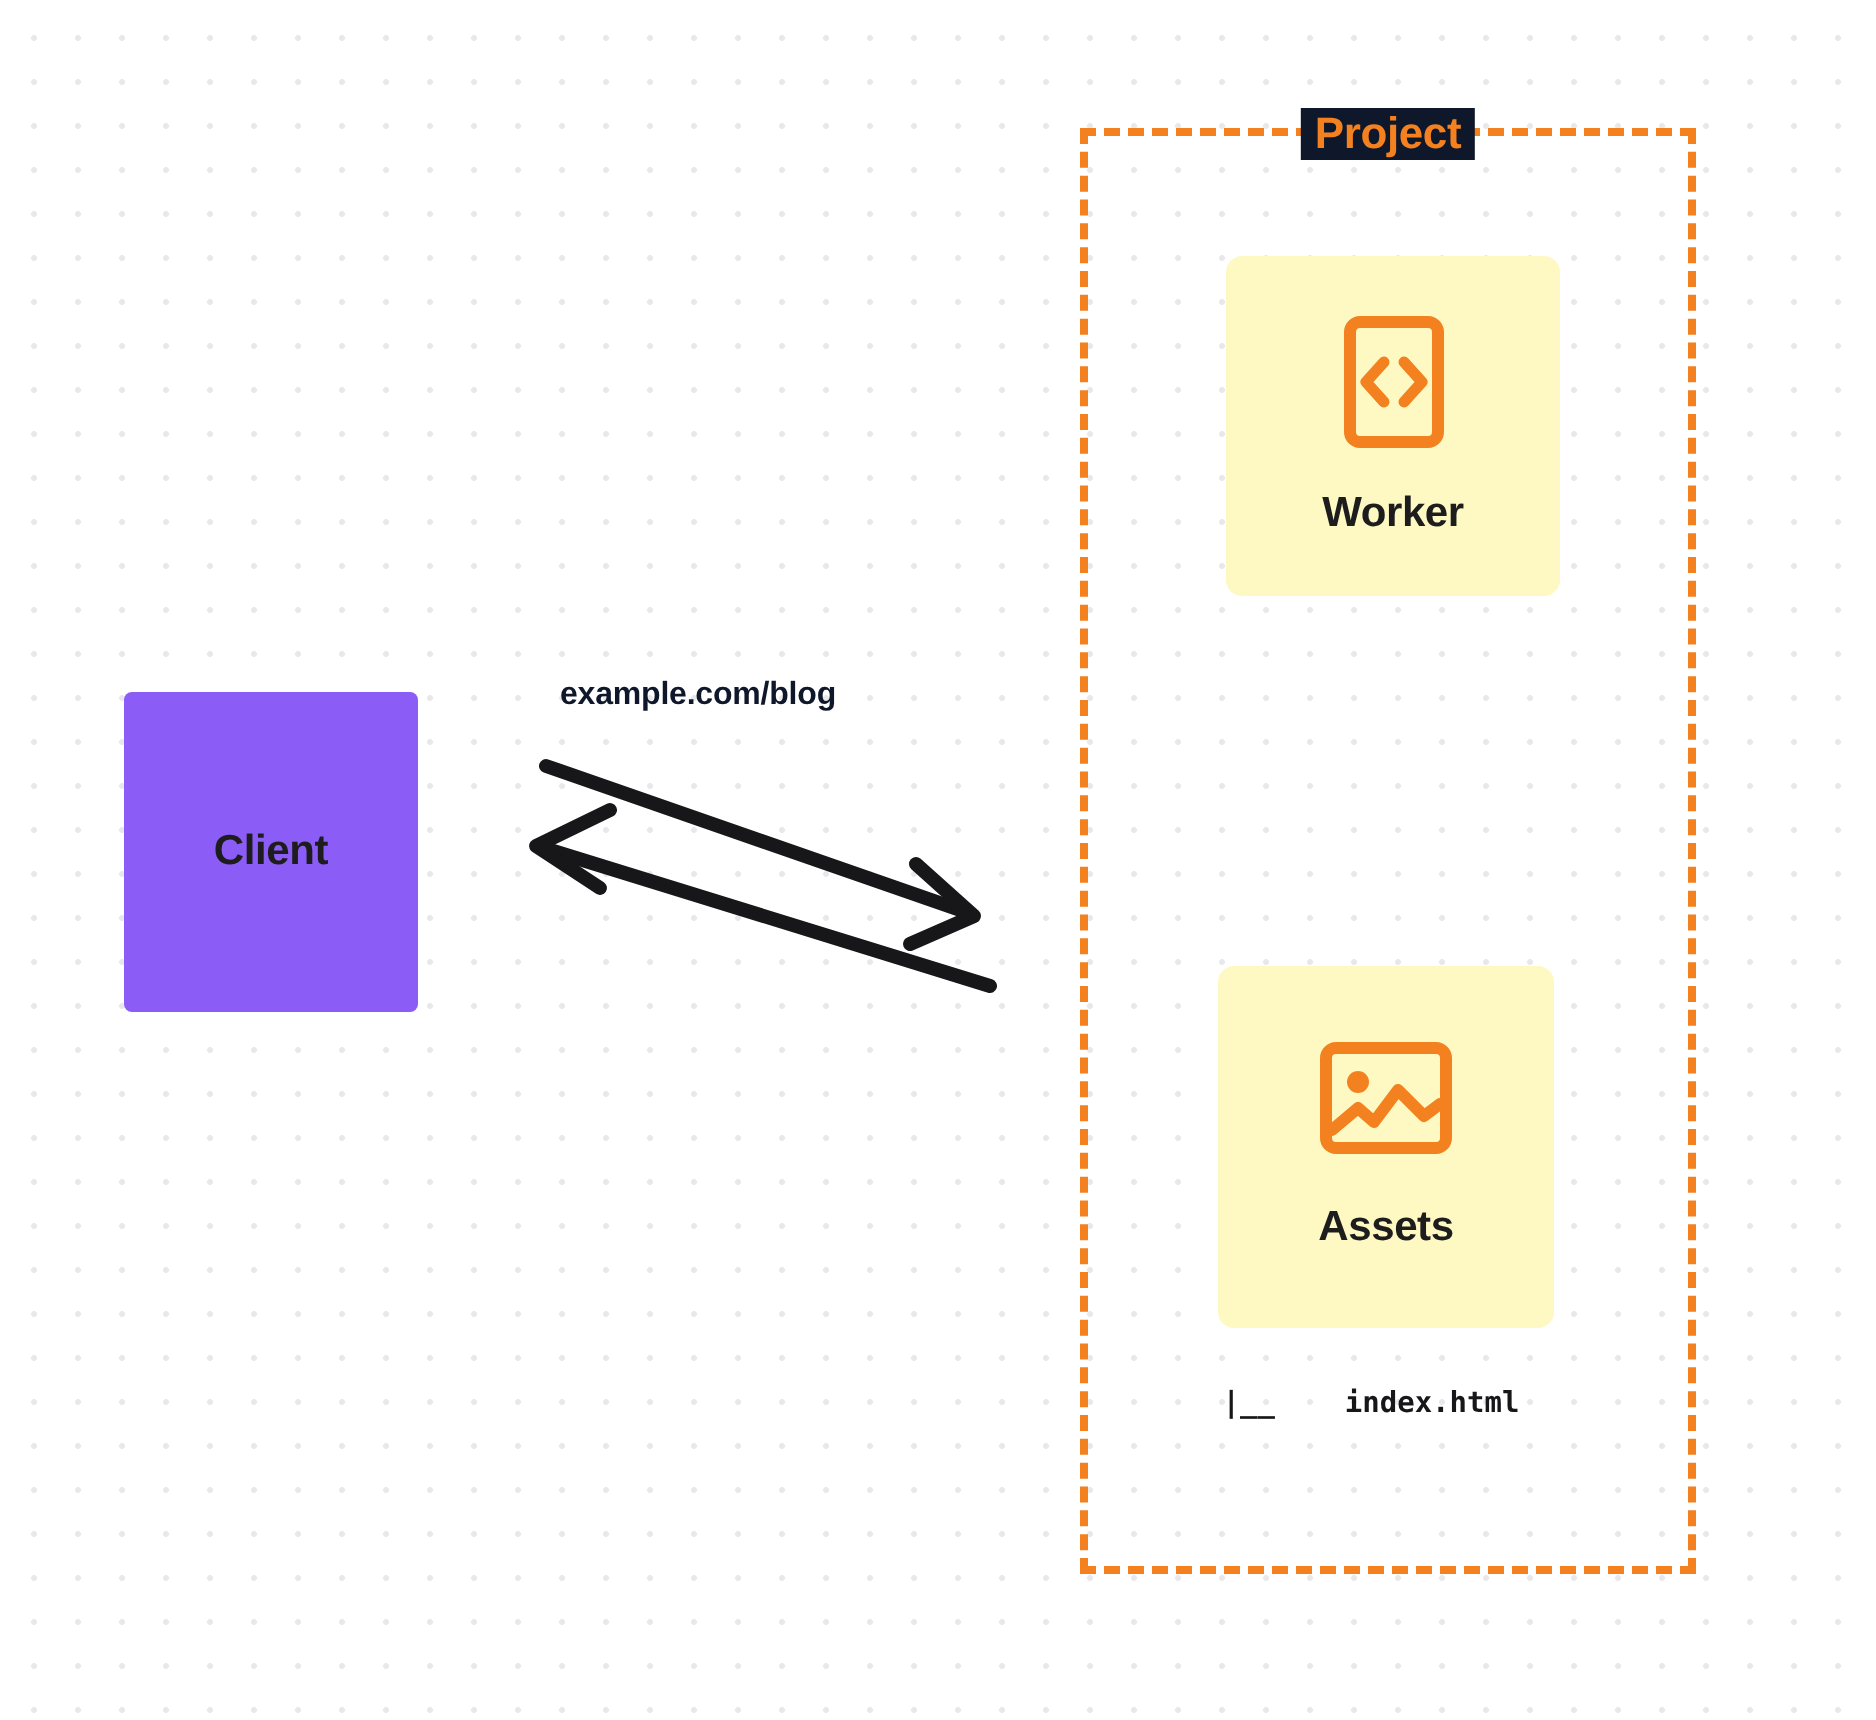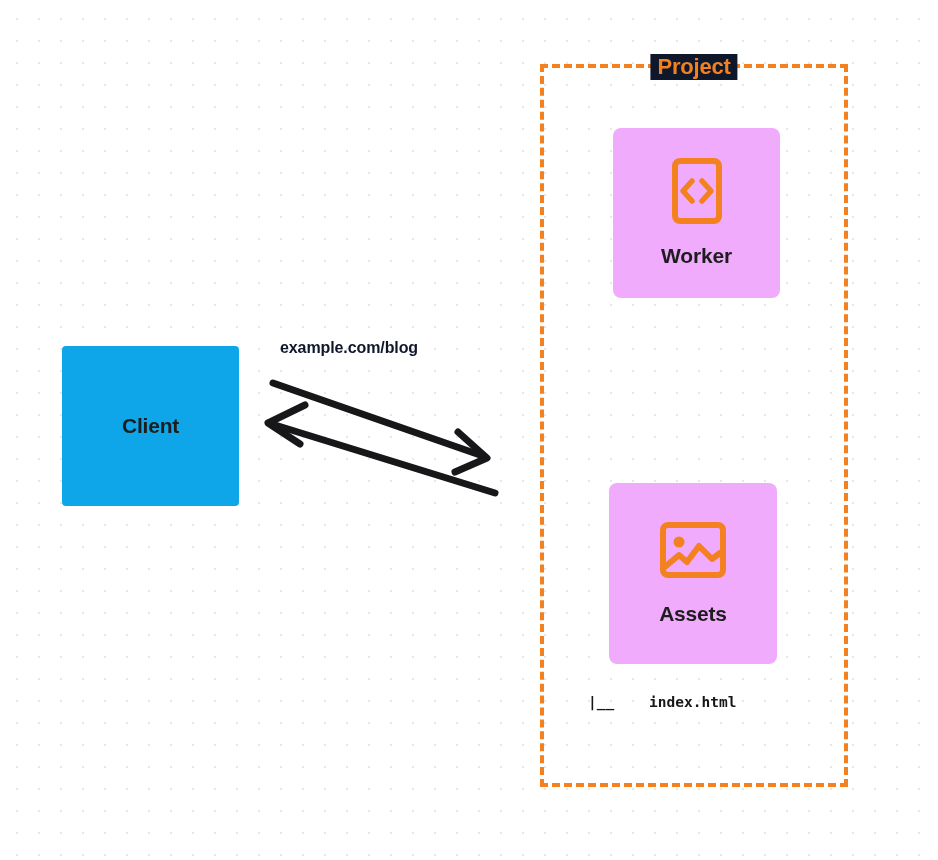--- a/index.html
+++ b/index.html
@@ -20,23 +20,23 @@
   .canvas {
     position: absolute;
     inset: 0;
   }
 
   
   #client-node {
     position: absolute;
     left: 62px;
     top: 346px;
-    width: 177px;
+    width: 147px;
     height: 160px;
-    background: #0ea5e9;
+    background: #8b5cf6;
     border-radius: 4px;
     display: flex;
     align-items: center;
     justify-content: center;
   }
   #client-node .node-label {
     font-size: 21px;
     font-weight: bold;
     color: #1d1d1d;
     letter-spacing: -0.2px;
@@ -84,21 +84,21 @@
     font-size: 22px;
     font-weight: bold;
     color: #f48120;
     letter-spacing: -0.2px;
     white-space: nowrap;
   }
 
   
   .card {
     position: absolute;
-    background: #f0abfc;
+    background: #fef9c3;
     border-radius: 8px;
     display: flex;
     flex-direction: column;
     align-items: center;
     justify-content: center;
   }
   #worker-card {
     left: 613px;
     top: 128px;
     width: 167px;
@@ -130,21 +130,21 @@
     width: 195px;
     font-family: "DejaVu Sans Mono", monospace;
     font-size: 14.5px;
     font-weight: bold;
     color: #17171a;
     line-height: 21px;
     white-space: pre;
   }
   #file-tree .tree-row {
     display: block;
-    text-align: left;
+    text-align: center;
   }
   #file-tree .tree-row.root {
     text-align: left;
   }
 </style>
 </head>
 <body>
 
 <div class="canvas">
 

